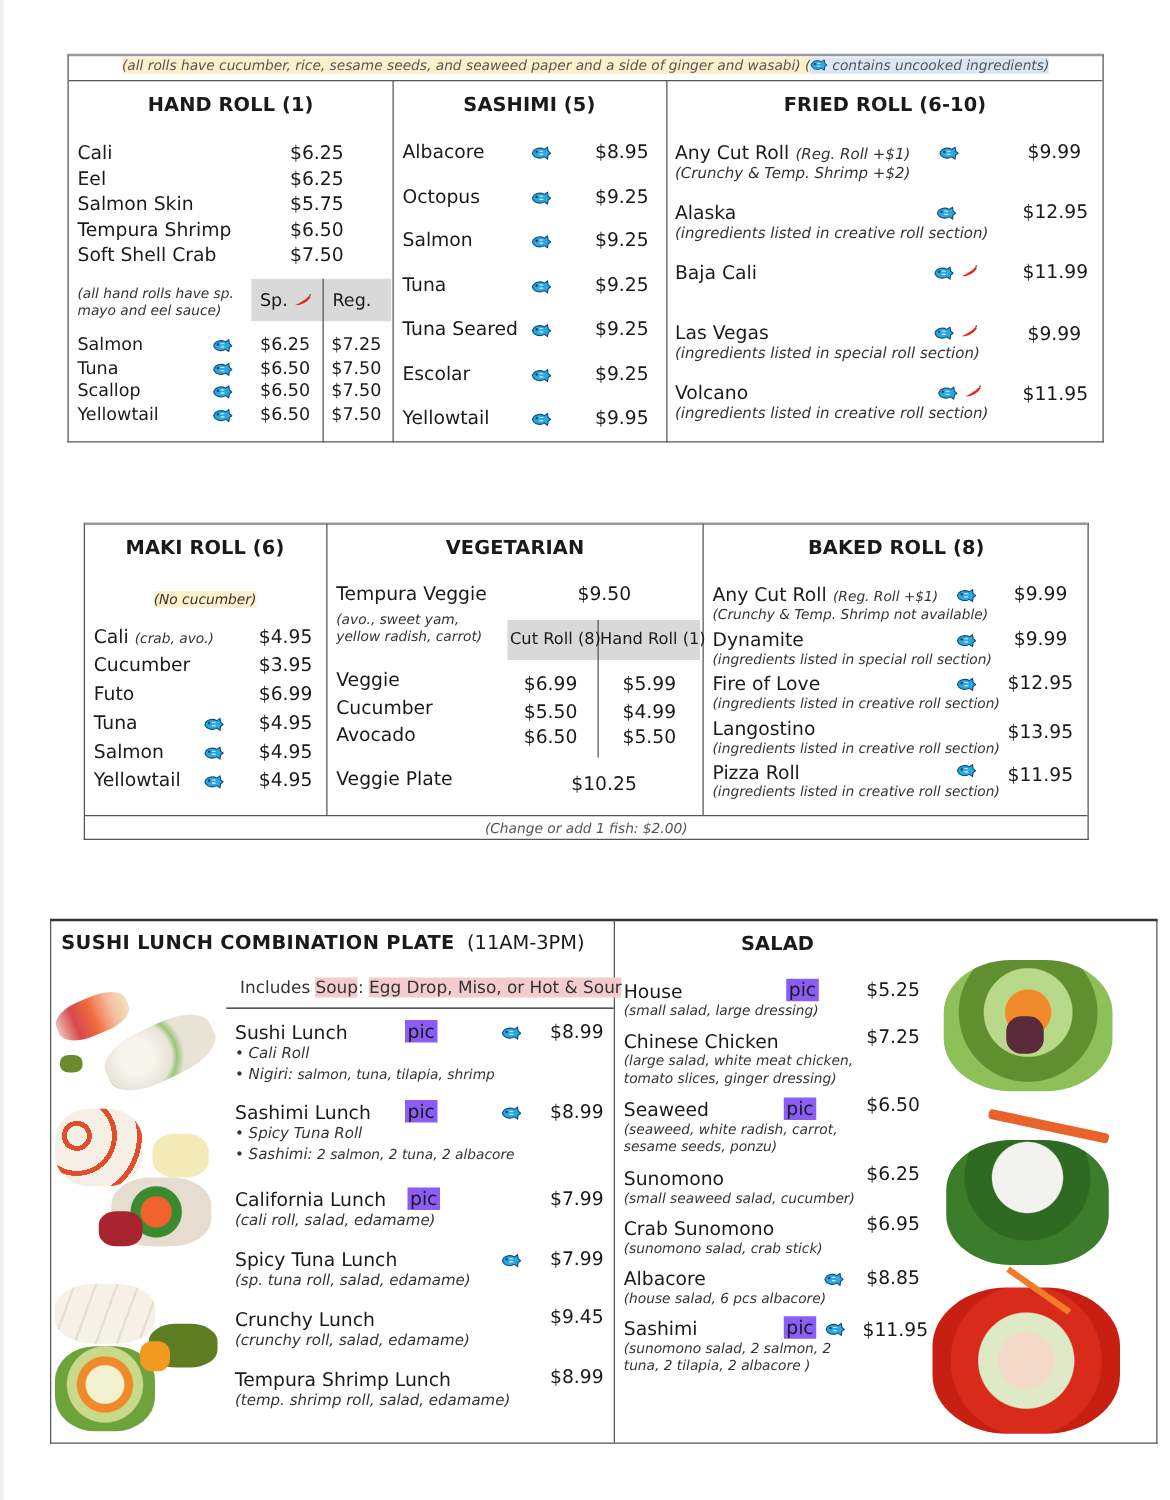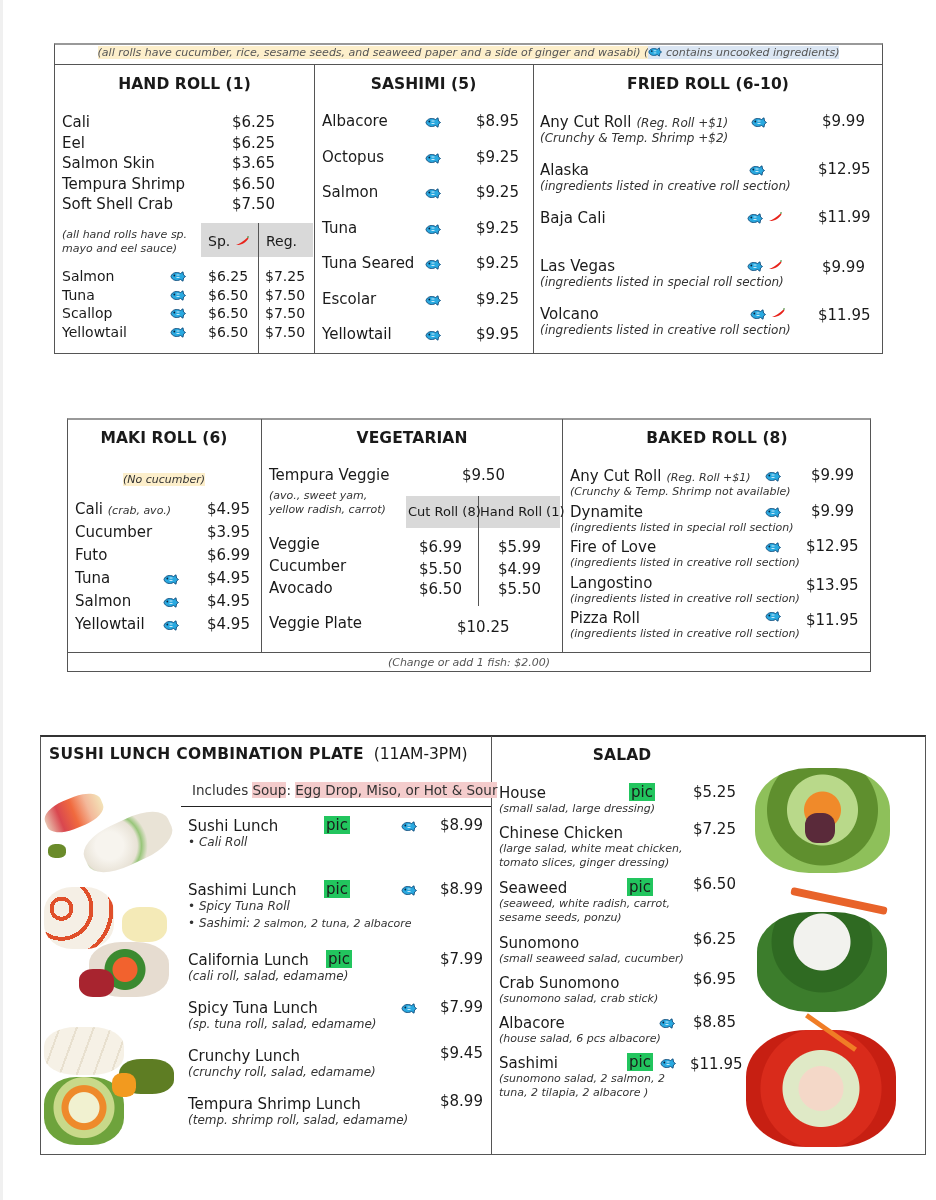--- a/index.html
+++ b/index.html
@@ -13,21 +13,21 @@
   .hdr { position: absolute; font-weight: bold; font-size: 15.5px; text-align: center; letter-spacing: 0.1px; }
   .t15 { font-size: 15px; }
   .t14 { font-size: 14px; }
   .note { font-style: italic; font-size: 11px; color: #333; }
   .note12 { font-style: italic; font-size: 12px; color: #333; }
   .fish { position: absolute; width: 16px; height: 11px; }
   .pep { position: absolute; width: 14px; height: 10px; }
   .hl-yellow { background: #fdefcb; }
   .hl-blue { background: #dbe6f3; }
   .hl-pink { background: #f4cccc; }
-  .pic { background: #22c55e; padding: 0 2px; }
+  .pic { background: #8b5cf6; padding: 0 2px; }
   .shade { position: absolute; background: #d9d9d9; }
   .photo { position: absolute; border-radius: 40%; }
 </style>
 </head>
 <body>
 
 <svg width="0" height="0" style="position:absolute">
   <defs>
     <symbol id="fish-sym" viewBox="0 0 16 11">
       <path d="M1 5.5 C2 1.5 7 0.5 10.5 2.5 L13 0.8 L13.5 4 L15.5 5.5 L13.5 7 L13 10.2 L10.5 8.5 C7 10.5 2 9.5 1 5.5 Z" fill="#29a9e0" stroke="#0b4a7a" stroke-width="0.9"></path>
@@ -59,21 +59,21 @@
   <div style="display:flex;justify-content:space-between;">
       <span>Cali</span>
       <span style="width:70px">$6.25</span>
     </div>
   <div style="display:flex;justify-content:space-between;">
       <span>Eel</span>
       <span style="width:70px">$6.25</span>
     </div>
   <div style="display:flex;justify-content:space-between;">
       <span>Salmon Skin</span>
-      <span style="width:70px">$3.65</span>
+      <span style="width:70px">$5.75</span>
     </div>
   <div style="display:flex;justify-content:space-between;">
       <span>Tempura Shrimp</span>
       <span style="width:70px">$6.50</span>
     </div>
   <div style="display:flex;justify-content:space-between;">
       <span>Soft Shell Crab</span>
       <span style="width:70px">$7.50</span>
     </div>
 </div>
@@ -286,20 +286,21 @@
 
 <div class="abs" style="left:188px; top:816px; width:300px;">
   <div style="position:relative;height:64px;">
     <span class="t15">Sushi Lunch</span>
     <span class="t15 pic" style="position:absolute;left:136px;top:0">pic</span>
     <svg class="fish" style="left:213px;top:5px">
         <use href="#fish-sym"></use>
       </svg>
     <span class="t15" style="position:absolute;left:252px;top:0">$8.99</span>
     <div class="note12" style="line-height:15px">• Cali Roll</div>
+    <div style="line-height:15px;font-style:italic;"><span class="note12">• Nigiri:</span><span class="note"> salmon, tuna, tilapia, shrimp</span></div>
   </div>
   <div style="position:relative;height:70px;">
     <span class="t15">Sashimi Lunch</span>
     <span class="t15 pic" style="position:absolute;left:136px;top:0">pic</span>
     <svg class="fish" style="left:213px;top:5px">
         <use href="#fish-sym"></use>
       </svg>
     <span class="t15" style="position:absolute;left:252px;top:0">$8.99</span>
     <div class="note12" style="line-height:15px">• Spicy Tuna Roll</div>
     <div style="line-height:15px;font-style:italic;"><span class="note12">• Sashimi:</span><span class="note"> 2 salmon, 2 tuna, 2 albacore</span></div>

